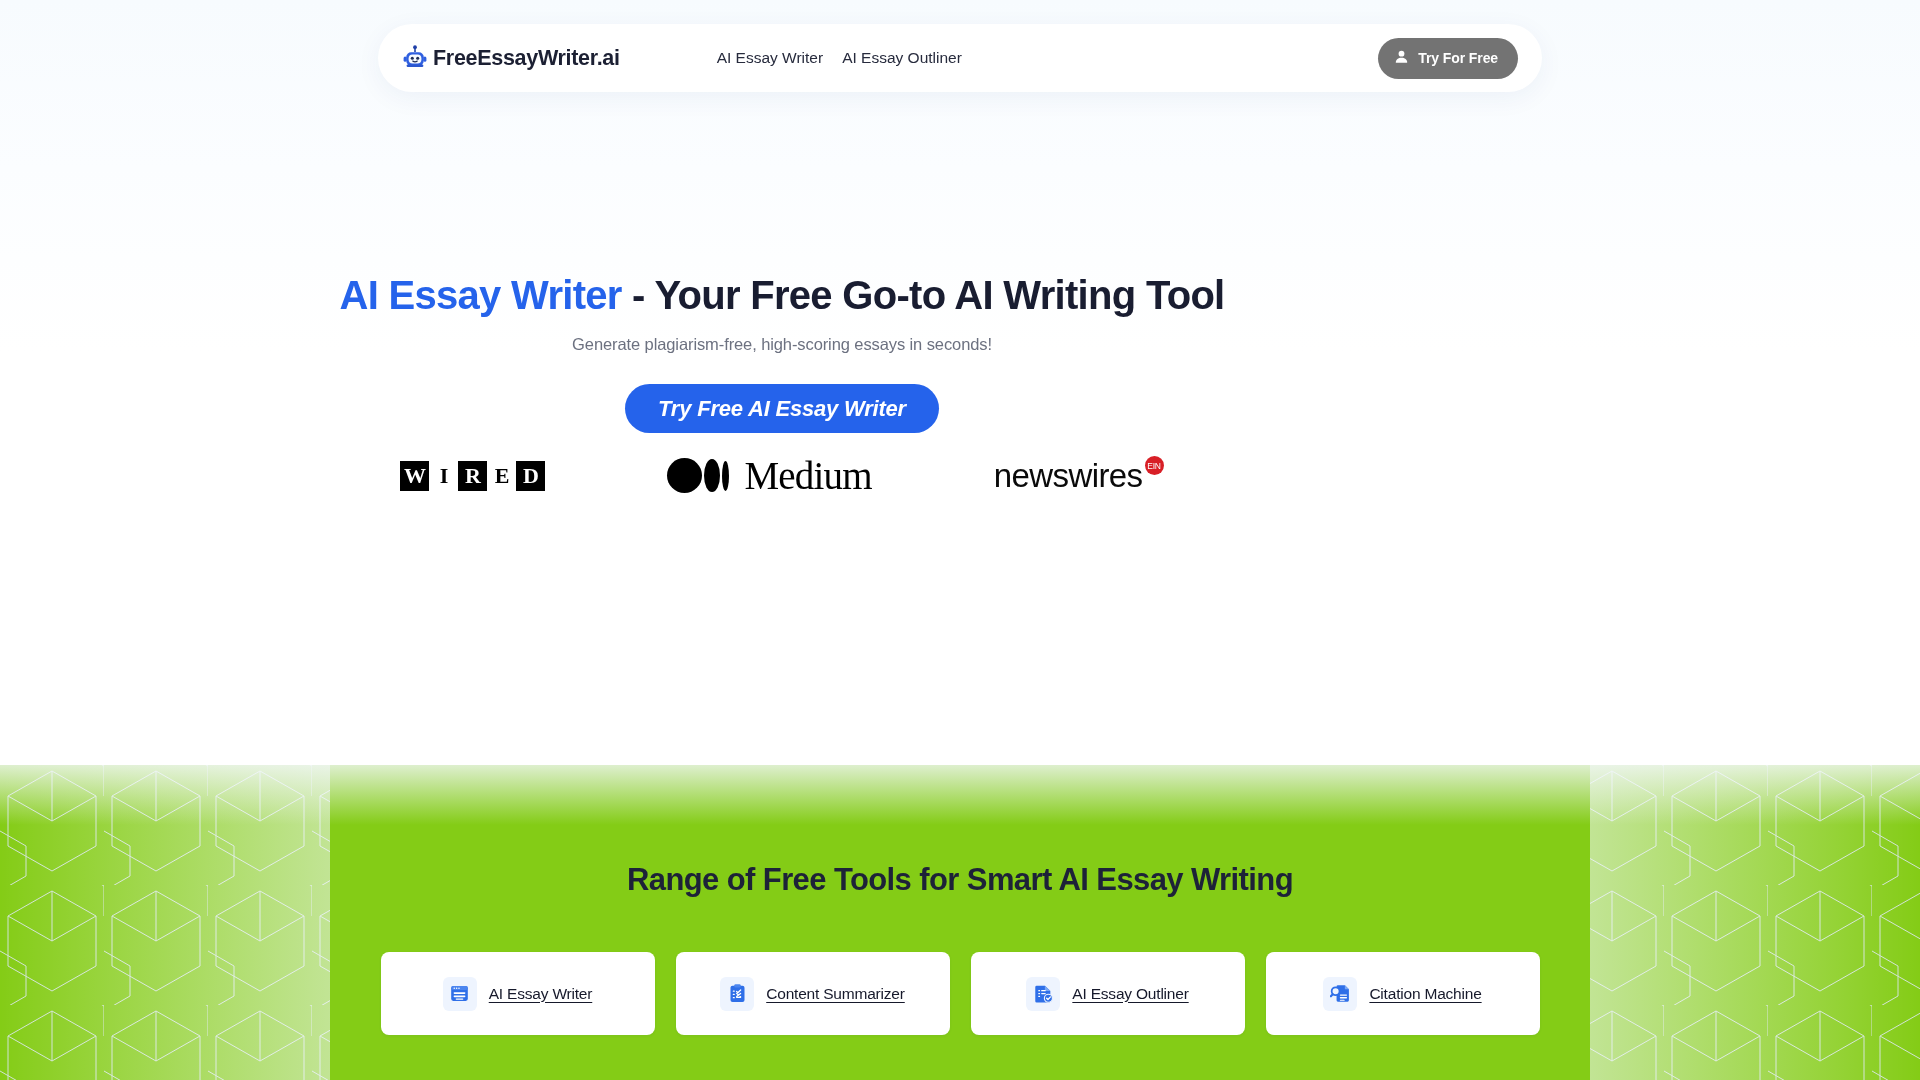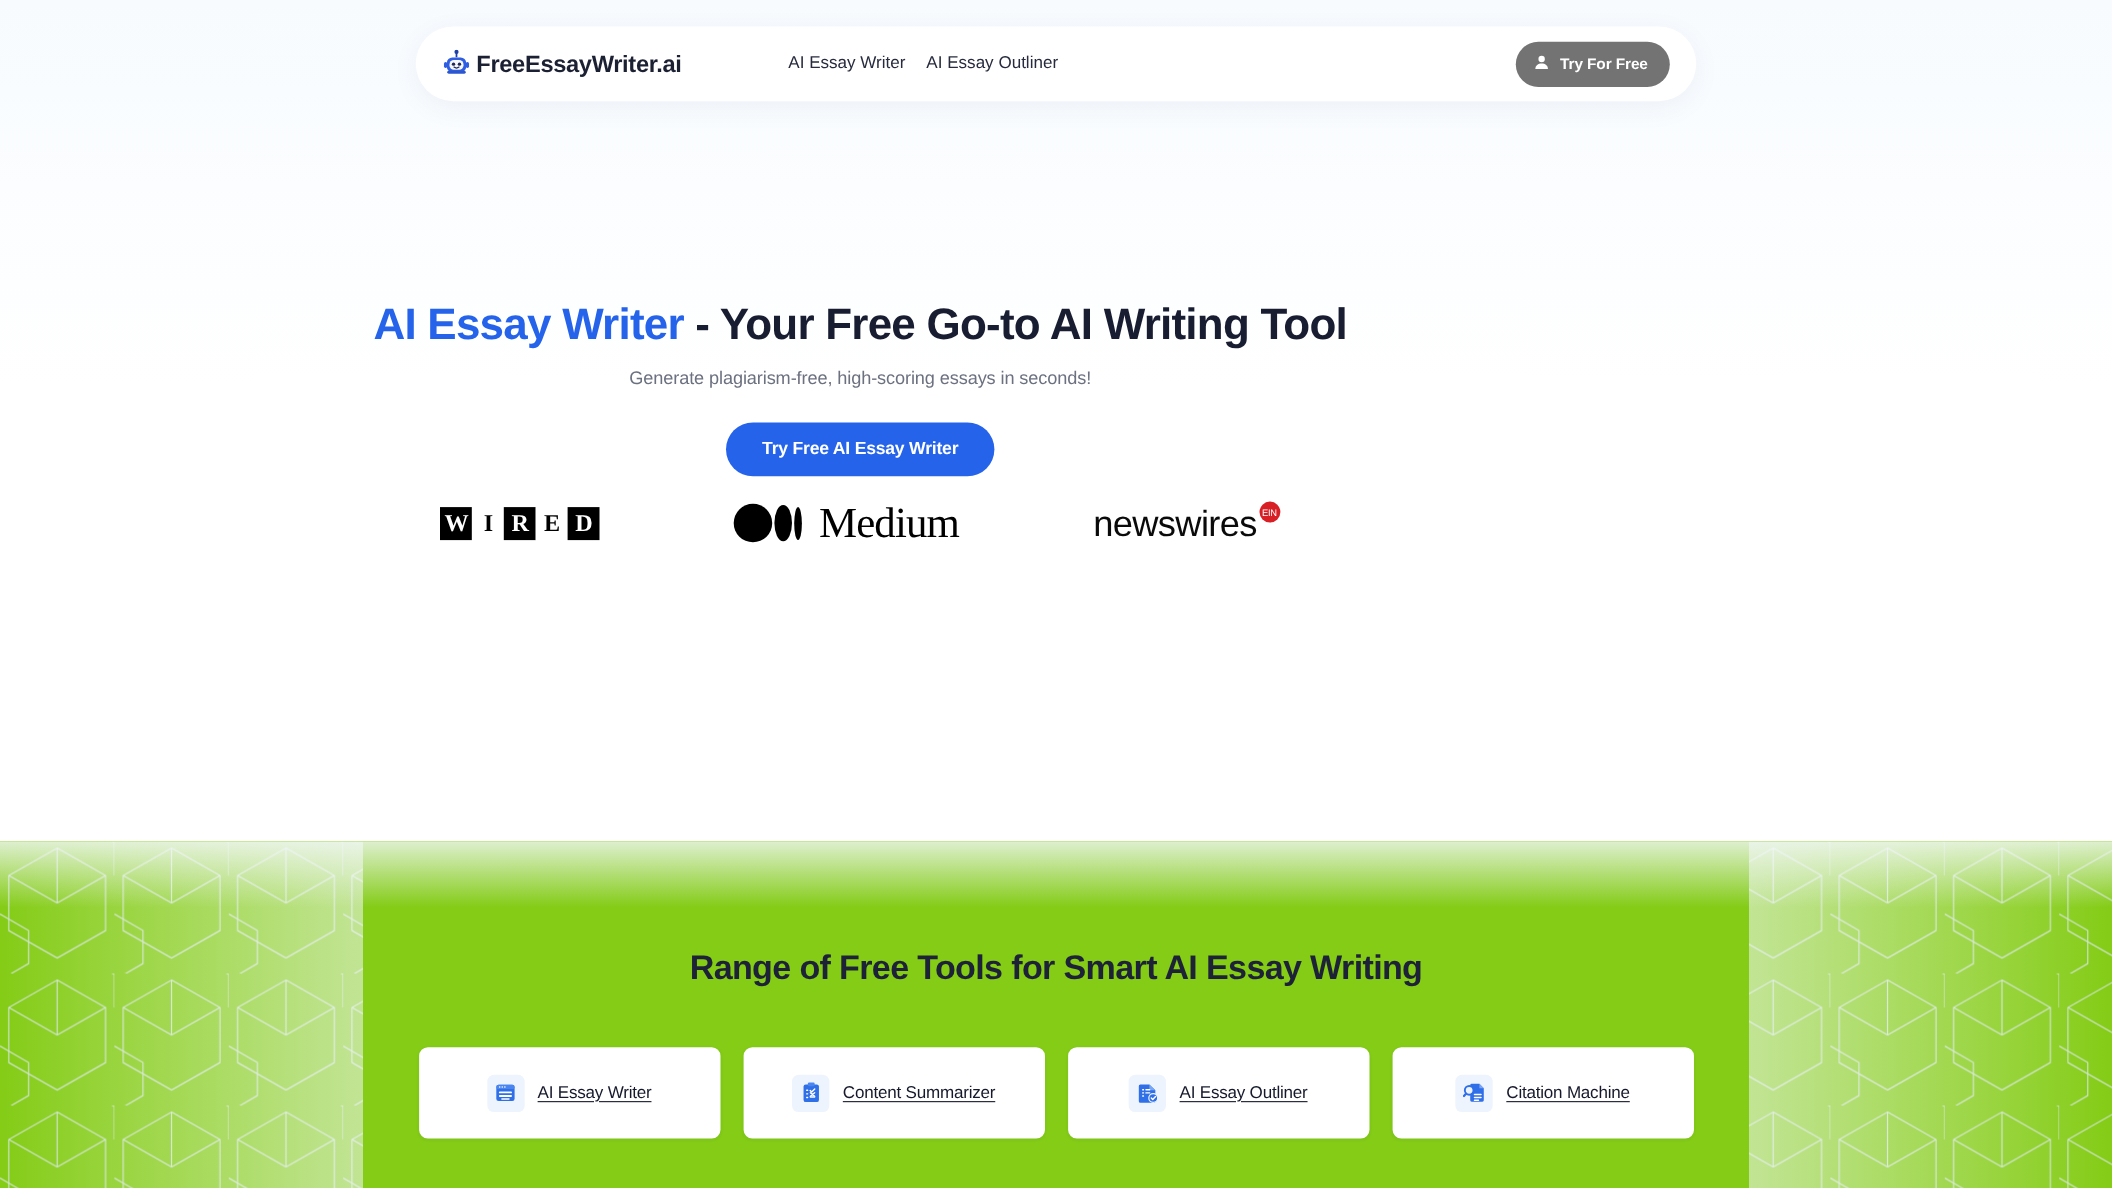--- a/index.html
+++ b/index.html
@@ -114,24 +114,25 @@
     display:inline-flex;
     align-items:center;
     justify-content:center;
     height:49px;
     padding:0 33px;
     border:none;
     border-radius:25px;
     background:#2563eb;
     color:#ffffff;
     font-family:"Liberation Sans", sans-serif;
-    font-size:16px;
+    font-size:22px;
     font-weight:700;
     letter-spacing:-0.2px;
     cursor:pointer;
+    font-style:italic;
   }
 
   
   .featured-label {
     margin-top:100px;
     font-size:13.5px;
     color:#7e838f;
   }
   .featured-row {
     margin-top:23px;

